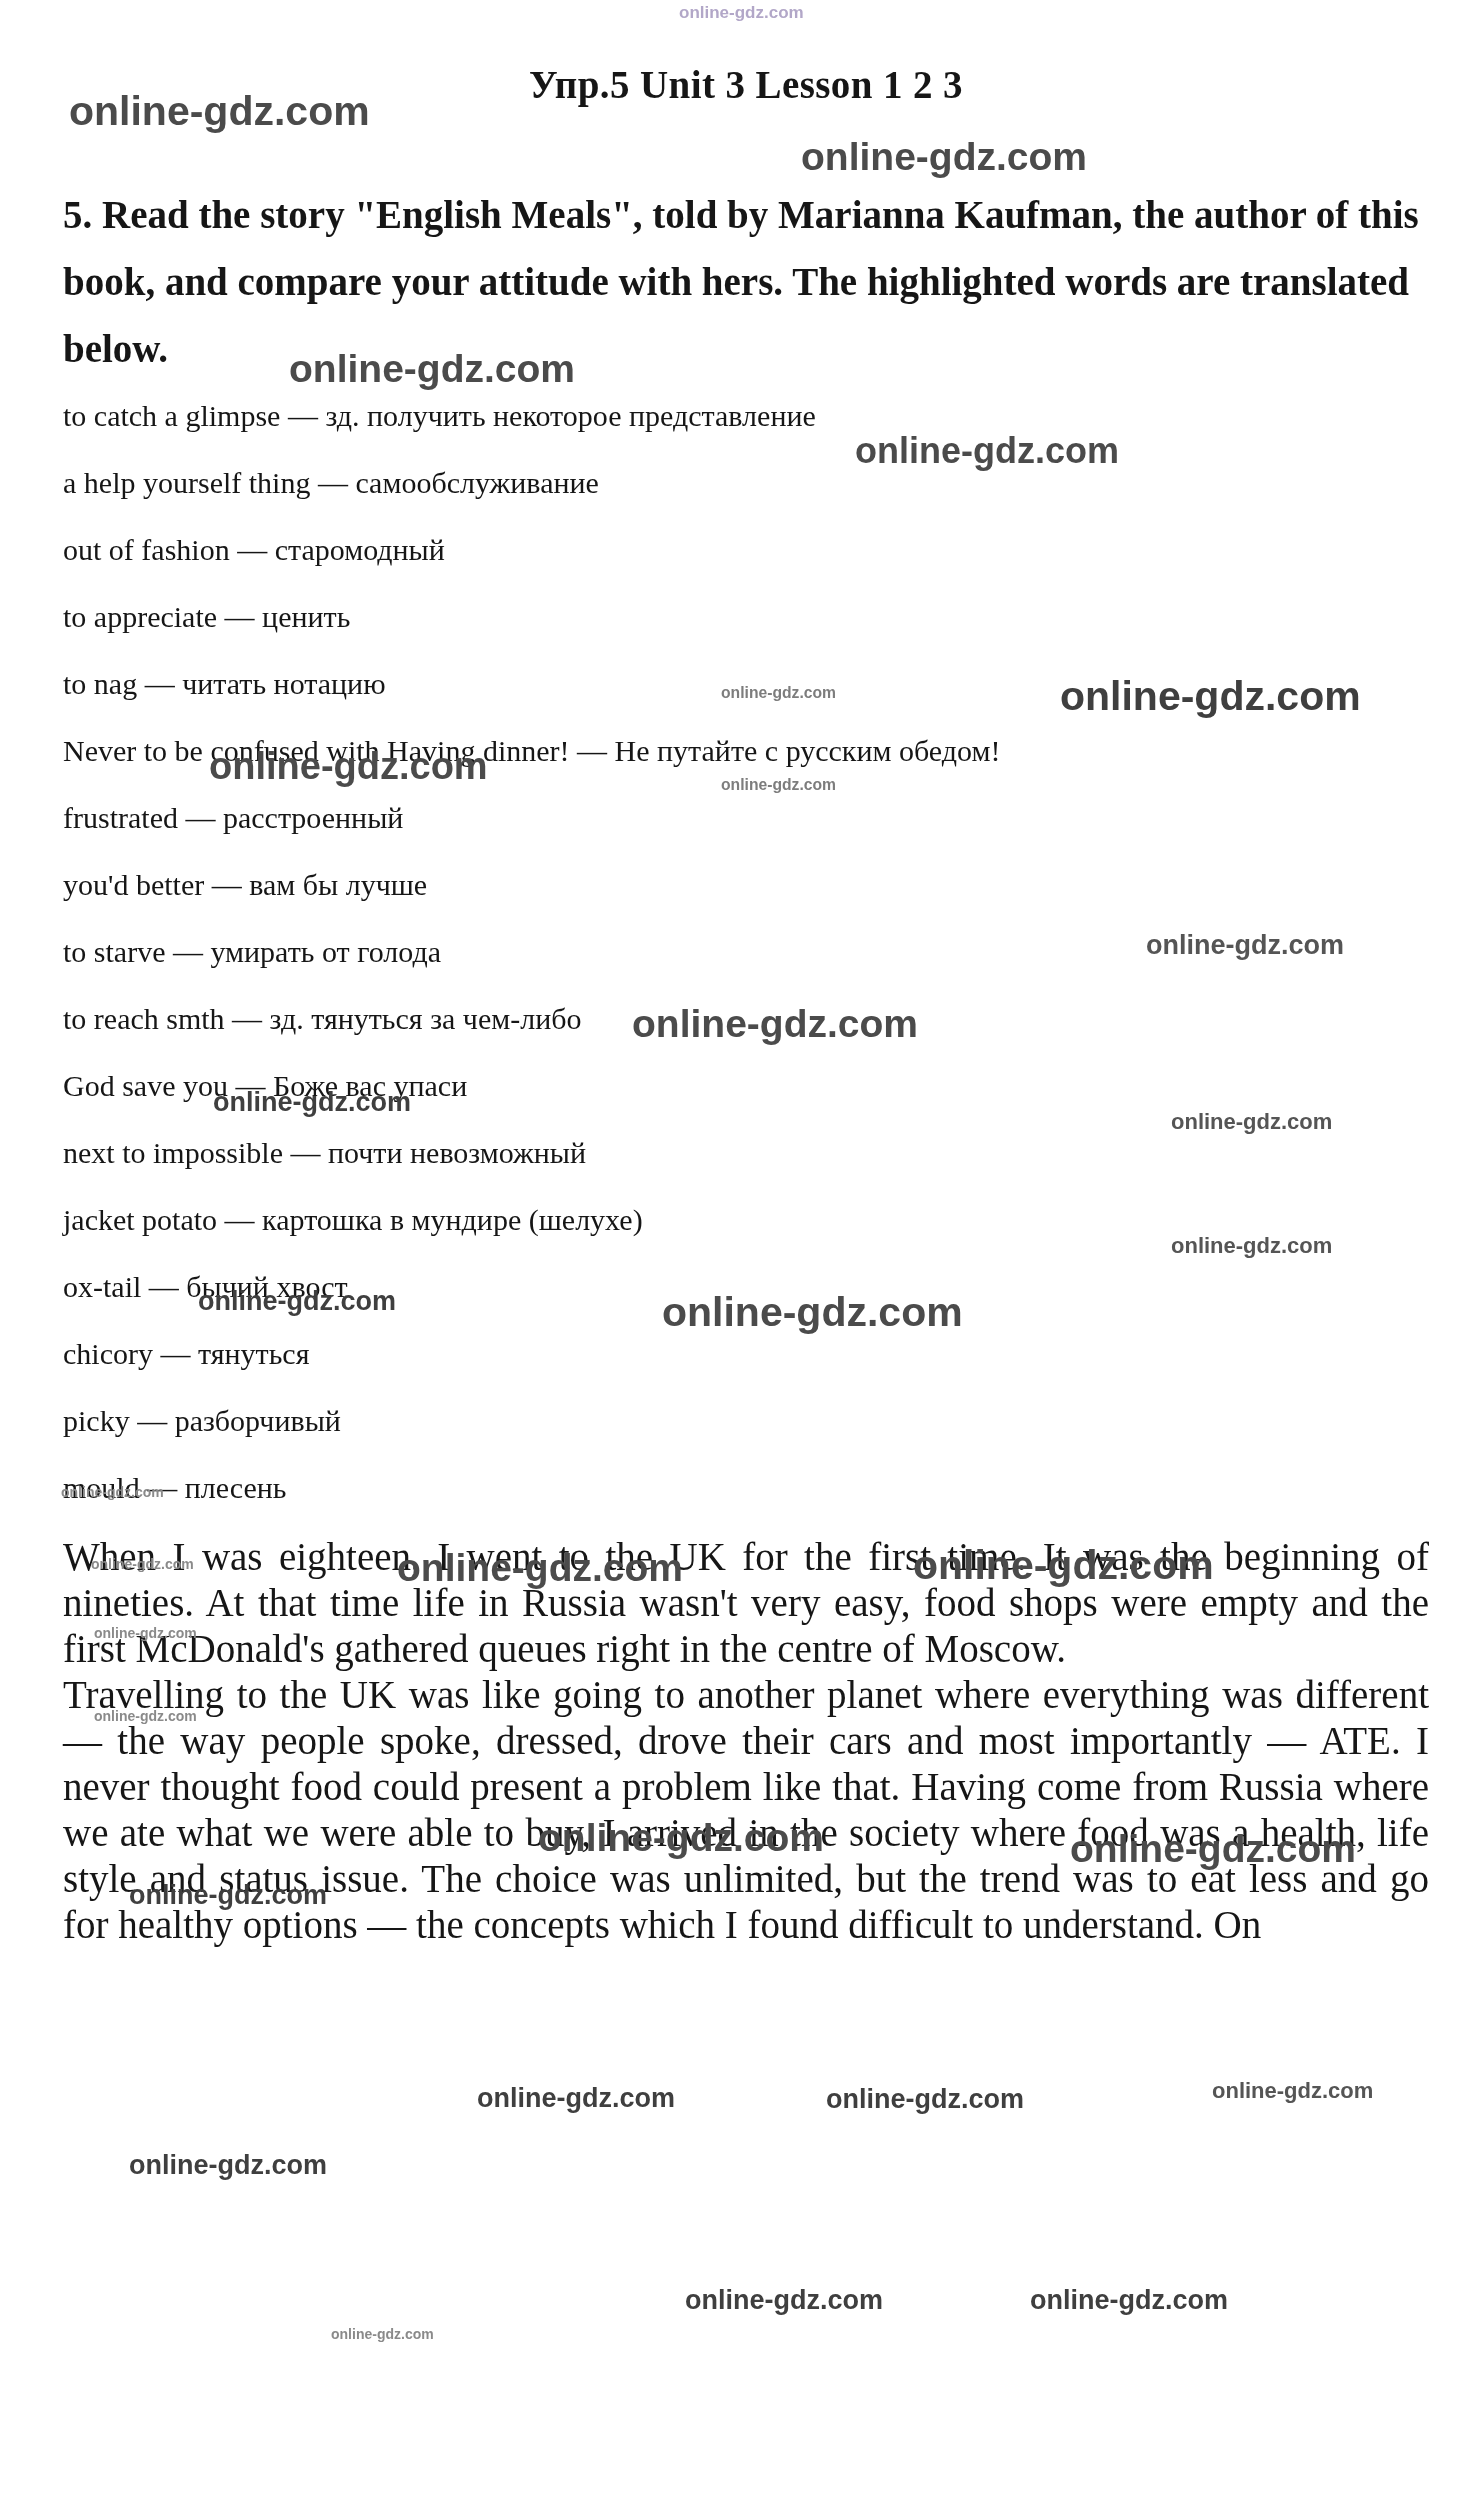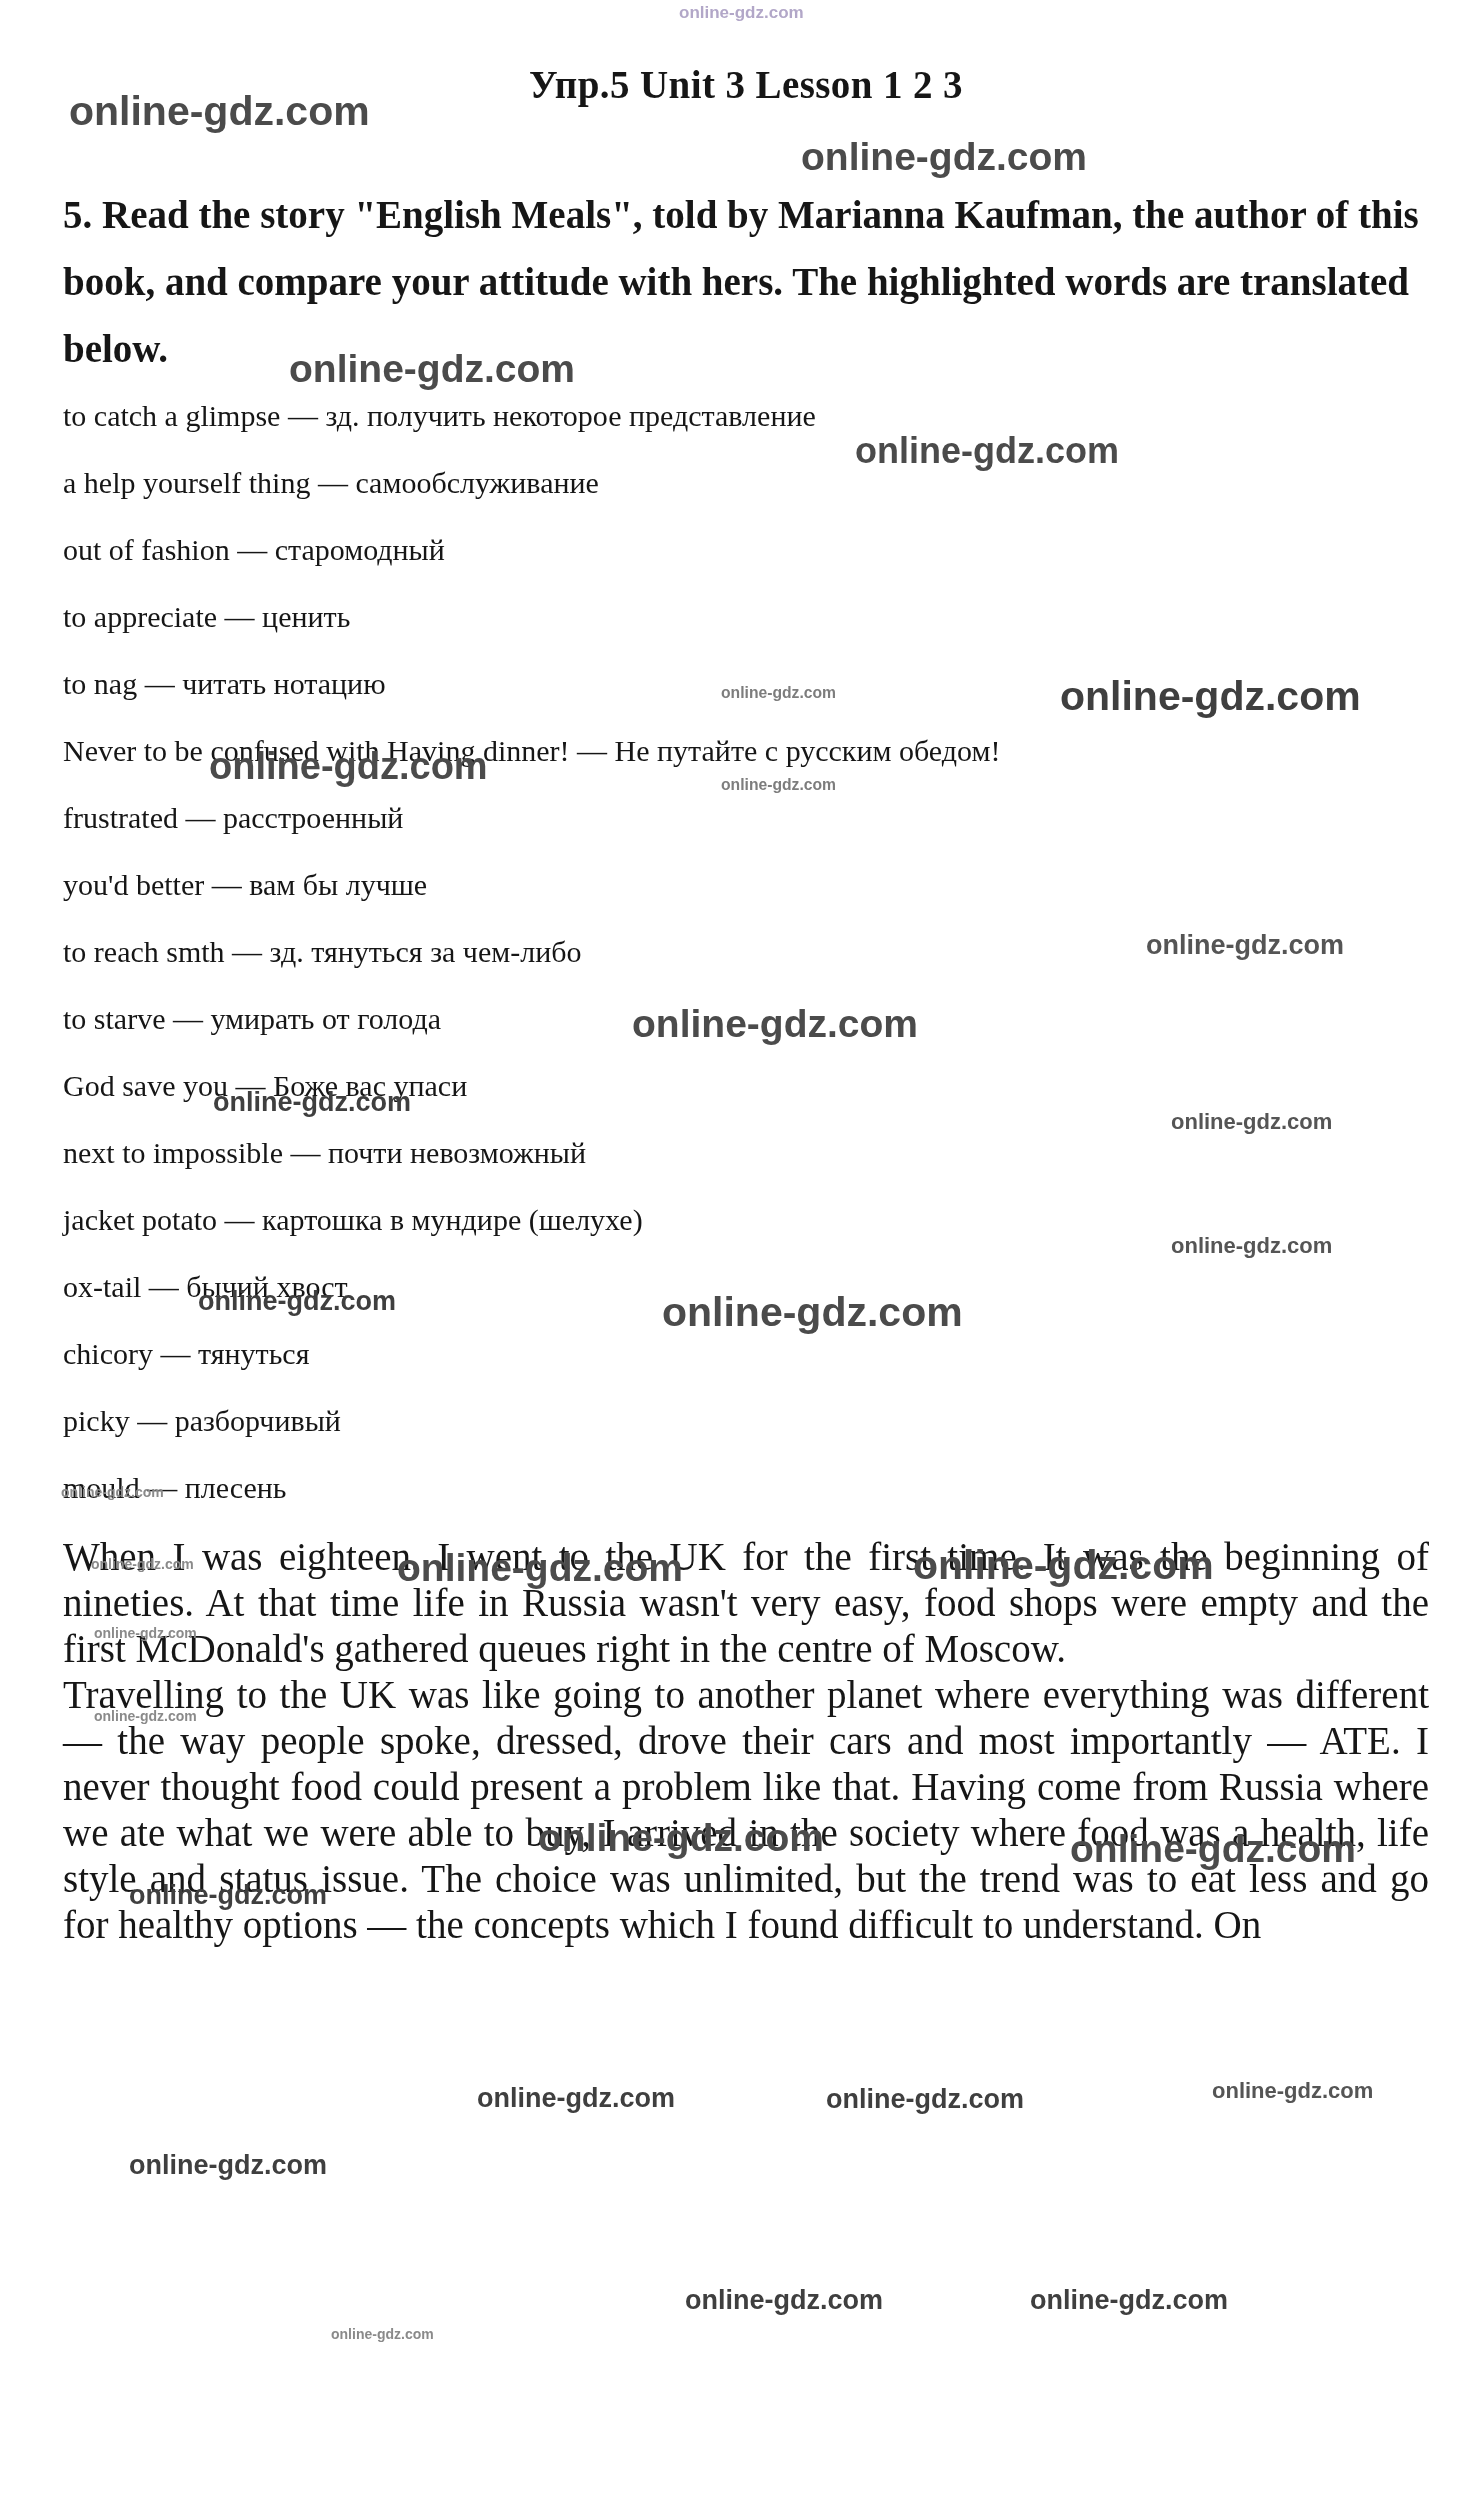--- a/index.html
+++ b/index.html
@@ -71,22 +71,22 @@
 
     <div class="vocab">
         <div>to catch a glimpse — зд. получить некоторое представление</div>
         <div>a help yourself thing — самообслуживание</div>
         <div>out of fashion — старомодный</div>
         <div>to appreciate — ценить</div>
         <div>to nag — читать нотацию</div>
         <div>Never to be confused with Having dinner! — Не путайте с русским обедом!</div>
         <div>frustrated — расстроенный</div>
         <div>you'd better — вам бы лучше</div>
+        <div>to starve — умирать от голода</div>
         <div>to reach smth — зд. тянуться за чем-либо</div>
-        <div>to starve — умирать от голода</div>
         <div>God save you — Боже вас упаси</div>
         <div>next to impossible — почти невозможный</div>
         <div>jacket potato — картошка в мундире (шелухе)</div>
         <div>ox-tail — бычий хвост</div>
         <div>chicory — тянуться</div>
         <div>picky — разборчивый</div>
         <div>mould — плесень</div>
       </div>
 
     <div class="story">

